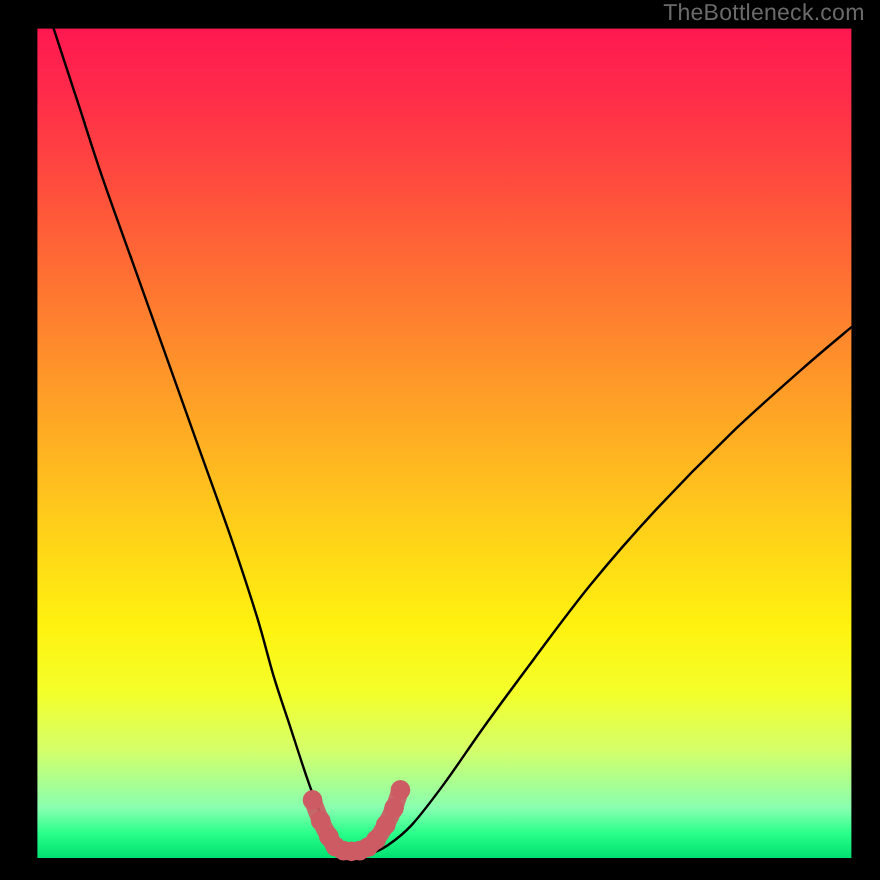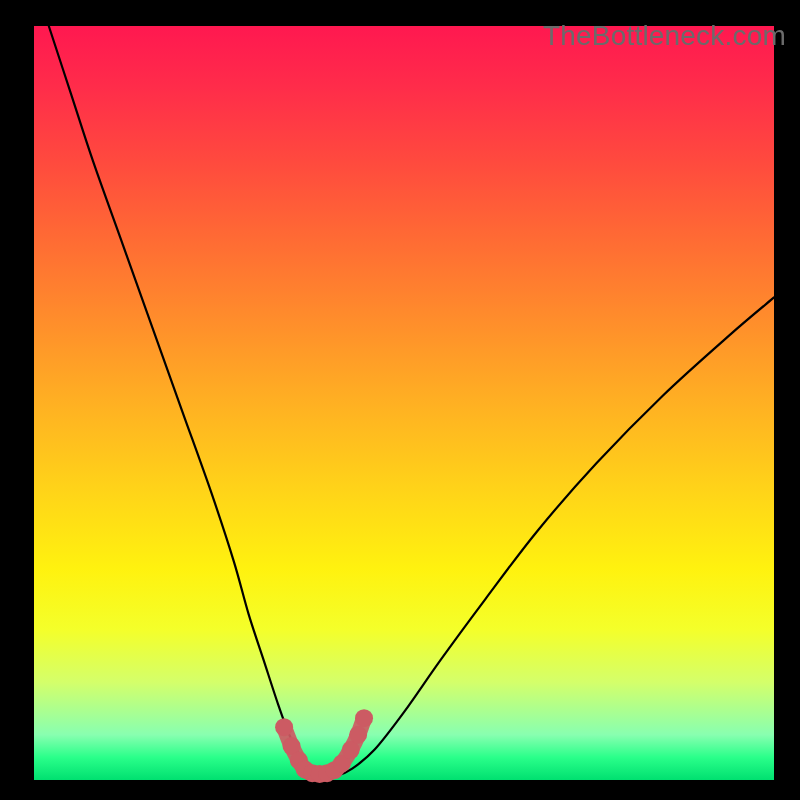--- a/index.html
+++ b/index.html
@@ -50,21 +50,21 @@
     left: 0;
   }
 </style>
 </head>
 <body>
 
 <div class="frame">
 
   <div class="plot-area" style="left: 34px; top: 26px; width: 740px; height: 754px;"></div>
 
-  <div class="watermark" style="right: 14px; top: 20px; font-size: 28px;">TheBottleneck.com</div>
+  <div class="watermark" style="right: 14px; top: 0; font-size: 21px;">TheBottleneck.com</div>
 
   <svg class="curve" width="800" height="800">
     <path fill="none" stroke="#000" stroke-width="2.2" stroke-linecap="round" d="M 48.8 26 C 52.5 37.309999999999995, 63.6 71.23999999999997, 71 93.85999999999997 C 78.4 116.47999999999998, 84.56666666666666 136.58666666666667, 93.2 161.72000000000003 C 101.83333333333334 186.85333333333338, 112.93333333333334 217.01333333333335, 122.8 244.66000000000003 C 132.66666666666666 272.3066666666667, 142.53333333333333 299.9533333333334, 152.4 327.6 C 162.26666666666668 355.24666666666667, 172.13333333333333 382.8933333333334, 182 410.54 C 191.86666666666667 438.18666666666667, 202.96666666666667 468.3466666666667, 211.6 493.48 C 220.23333333333332 518.6133333333333, 227.63333333333335 541.2333333333332, 233.8 561.3399999999999 C 239.96666666666667 581.4466666666666, 243.66666666666666 597.7833333333333, 248.6 614.12 C 253.53333333333333 630.4566666666667, 258.46666666666664 644.28, 263.4 659.36 C 268.3333333333333 674.44, 273.8833333333334 692.0333333333333, 278.20000000000005 704.6 C 282.5166666666667 717.1666666666667, 285.59999999999997 725.9633333333334, 289.29999999999995 734.76 C 292.99999999999994 743.5566666666666, 296.7 751.348, 300.4 757.38 C 304.09999999999997 763.412, 307.8 767.936, 311.5 770.952 C 315.2 773.968, 318.28333333333336 774.722, 322.6 775.476 C 326.9166666666667 776.23, 332.46666666666664 776.607, 337.4 775.476 C 342.3333333333333 774.345, 346.0333333333333 772.9626666666666, 352.2 768.6899999999999 C 358.3666666666667 764.4173333333333, 365.7666666666667 759.2649999999999, 374.40000000000003 749.8399999999999 C 383.03333333333336 740.415, 392.9 727.22, 404 712.14 C 415.1 697.06, 427.4333333333334 678.21, 441.00000000000006 659.36 C 454.5666666666667 640.51, 469.3666666666667 620.4033333333333, 485.4 599.04 C 501.4333333333333 577.6766666666666, 518.7 553.8, 537.2 531.18 C 555.7 508.55999999999995, 575.4333333333333 485.94000000000005, 596.4 463.32000000000005 C 617.3666666666667 440.70000000000005, 640.8 416.8233333333333, 663 395.46 C 685.2 374.09666666666664, 711.0999999999999 351.4766666666667, 729.5999999999999 335.14000000000004 C 748.0999999999999 318.8033333333334, 766.6 303.72333333333336, 774 297.44"></path>
     <g>
         <path d="M 284.12 727.2199999999999 C 285.35333333333335 730.3616666666666, 289.0533333333333 740.5406666666665, 291.52 746.0699999999999 C 293.9866666666667 751.5993333333333, 296.70000000000005 756.5003333333333, 298.92 760.396 C 301.14 764.2916666666666, 302.62 767.3076666666666, 304.84 769.444 C 307.05999999999995 771.5803333333333, 309.7733333333333 772.4599999999999, 312.24 773.2139999999999 C 314.7066666666667 773.968, 317.1733333333333 773.968, 319.64 773.968 C 322.1066666666667 773.968, 324.5733333333334 773.8423333333333, 327.04 773.2139999999999 C 329.50666666666666 772.5856666666666, 331.97333333333336 771.8316666666666, 334.44 770.198 C 336.90666666666664 768.5643333333334, 339.1266666666667 766.8050000000001, 341.84000000000003 763.412 C 344.55333333333334 760.019, 348.00666666666666 754.6153333333333, 350.71999999999997 749.8399999999999 C 353.4333333333333 745.0646666666665, 355.8999999999999 740.038, 358.11999999999995 734.76 C 360.34 729.482, 363.05333333333334 720.9366666666667, 364.04 718.172" fill="none" stroke="#cc5b63" stroke-width="16" stroke-linecap="round" stroke-linejoin="round" opacity="0.92"></path>
         <circle cx="284.12" cy="727.2199999999999" r="9" fill="#cc5b63"></circle>
         <circle cx="291.52" cy="746.0699999999999" r="9" fill="#cc5b63"></circle>
         <circle cx="298.92" cy="760.396" r="9" fill="#cc5b63"></circle>
         <circle cx="304.84" cy="769.444" r="9" fill="#cc5b63"></circle>
         <circle cx="312.24" cy="773.2139999999999" r="9" fill="#cc5b63"></circle>

